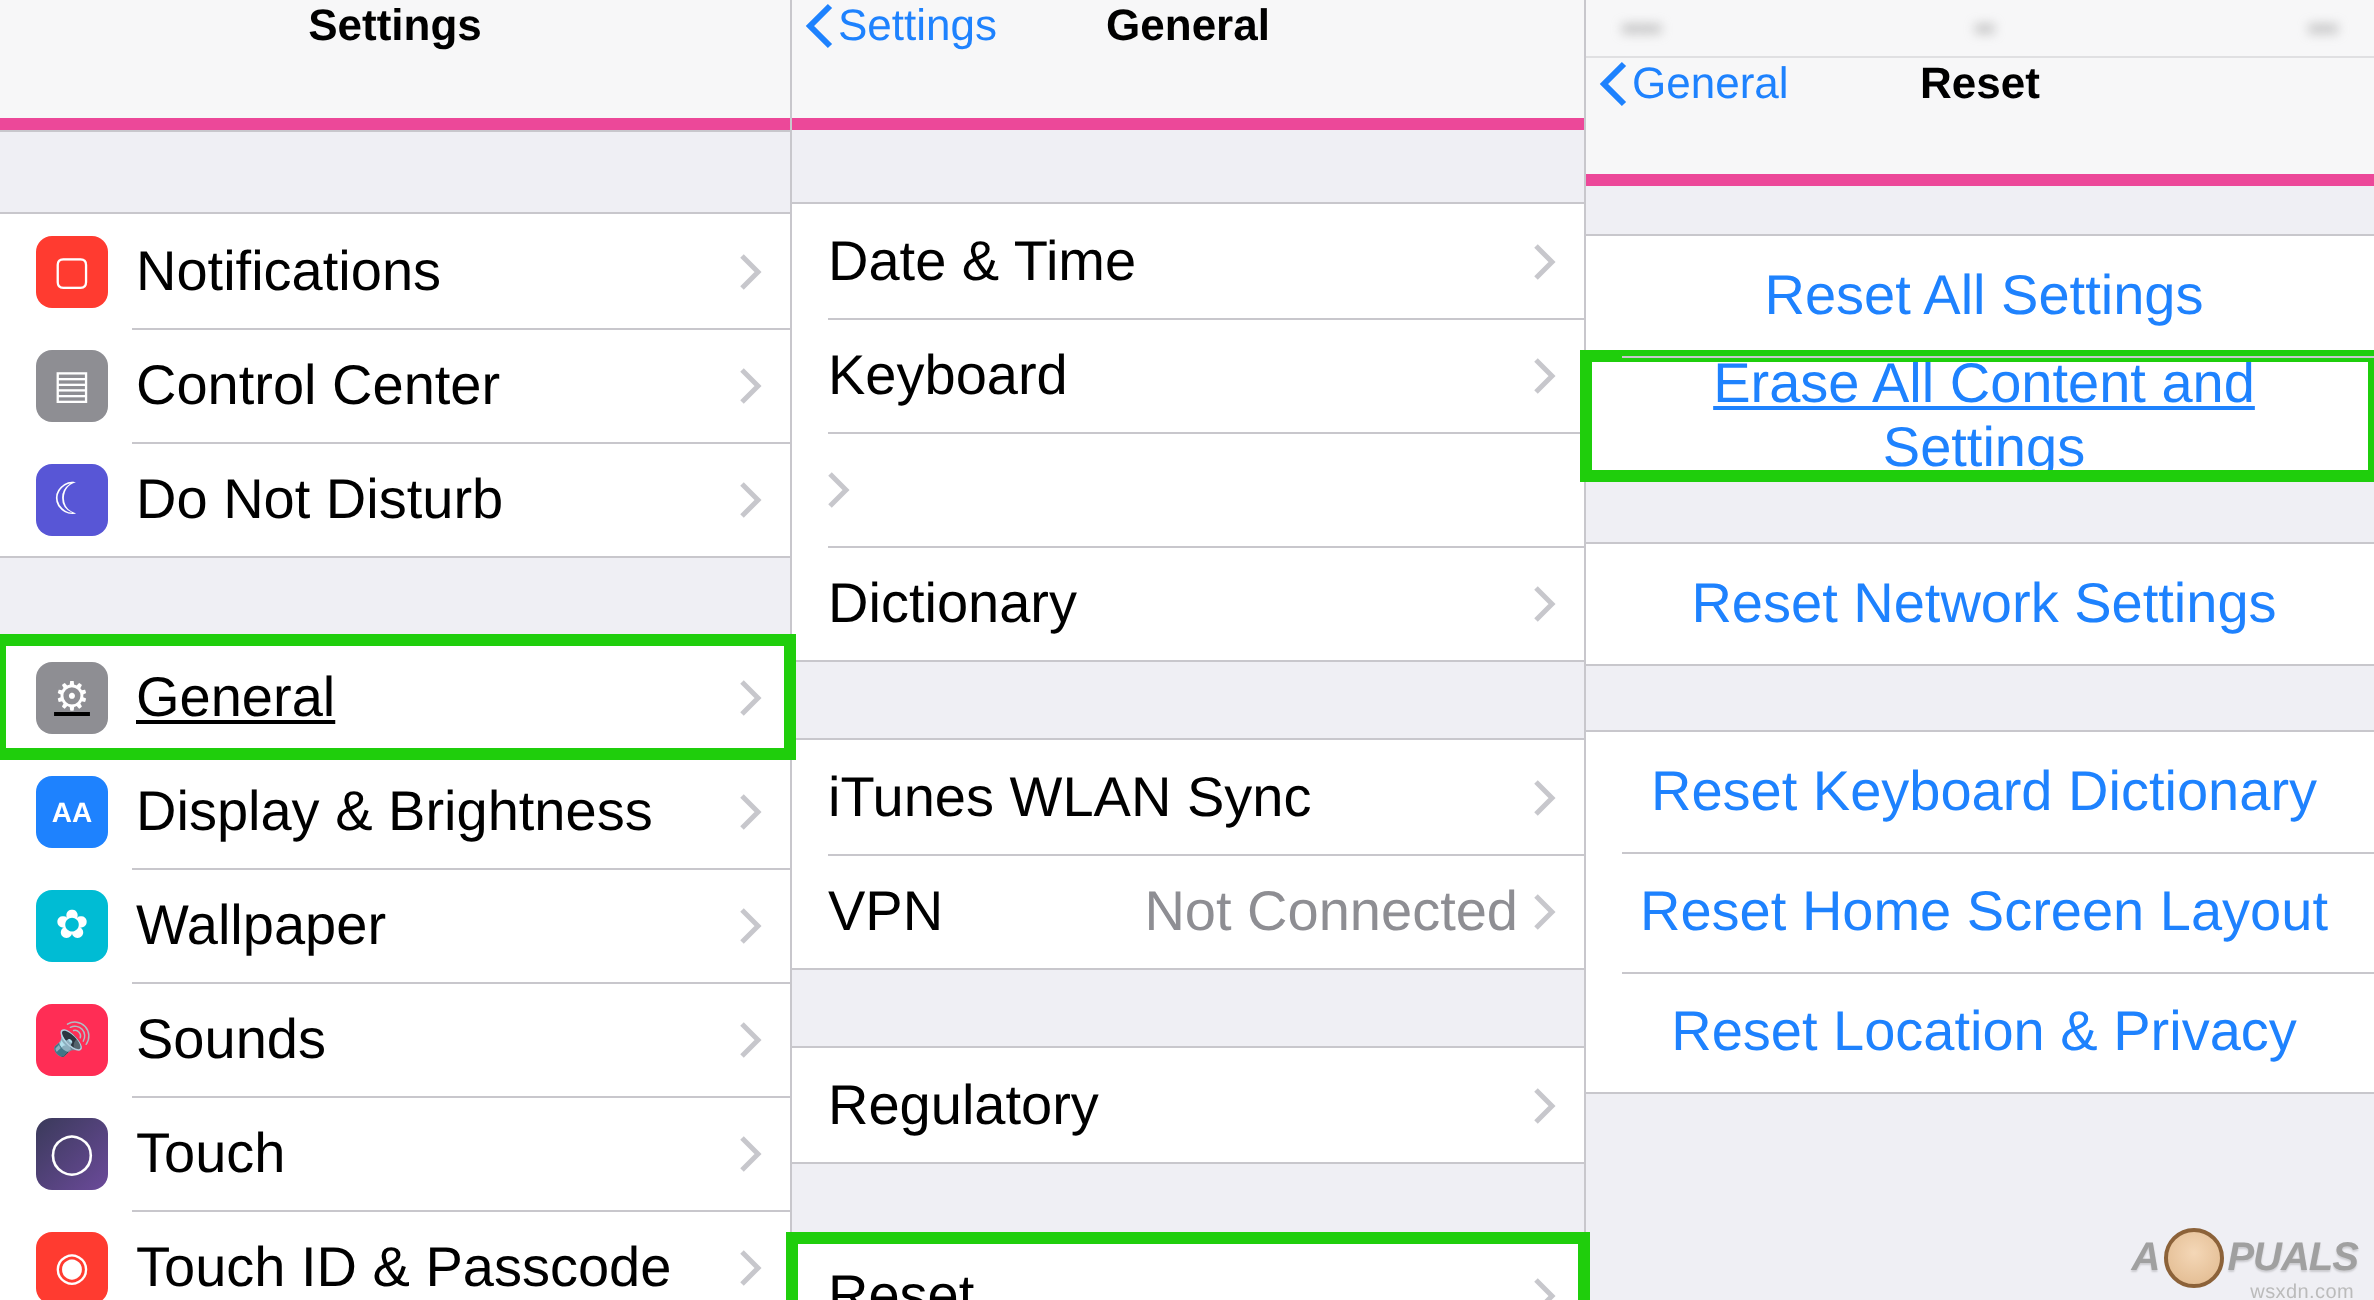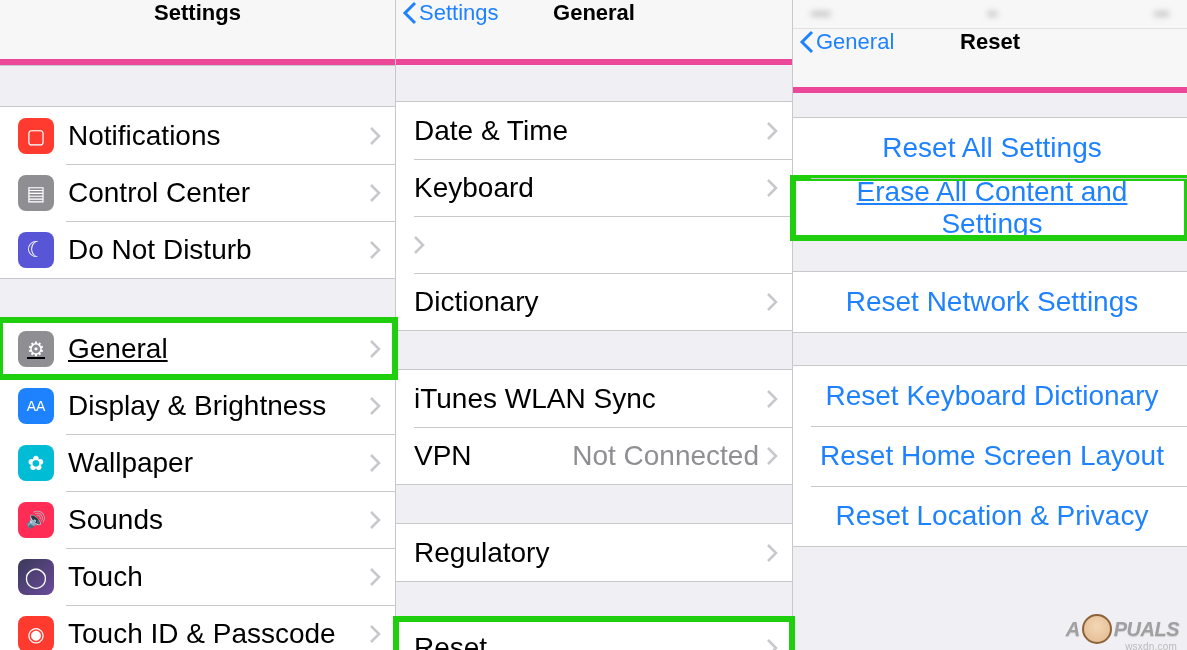--- a/index.html
+++ b/index.html
@@ -140,21 +140,21 @@
           </div>
         <div class="label">General</div>
         <div class="chev">
             <svg width="11" height="18" viewBox="0 0 11 18">
               <polyline points="1,1 9,9 1,17" fill="none" stroke="#c7c7cc" stroke-width="2.5"></polyline>
             </svg>
           </div>
       </div>
       <div class="row">
         <div class="icon icon-display">
-            <span class="glyph" style="font-size:14px;font-weight:400">AA</span>
+            <span class="glyph" style="font-size:14px;font-weight:700">AA</span>
           </div>
         <div class="label">Display &amp; Brightness</div>
         <div class="chev">
             <svg width="11" height="18" viewBox="0 0 11 18">
               <polyline points="1,1 9,9 1,17" fill="none" stroke="#c7c7cc" stroke-width="2.5"></polyline>
             </svg>
           </div>
       </div>
       <div class="row">
         <div class="icon icon-wallpaper">

